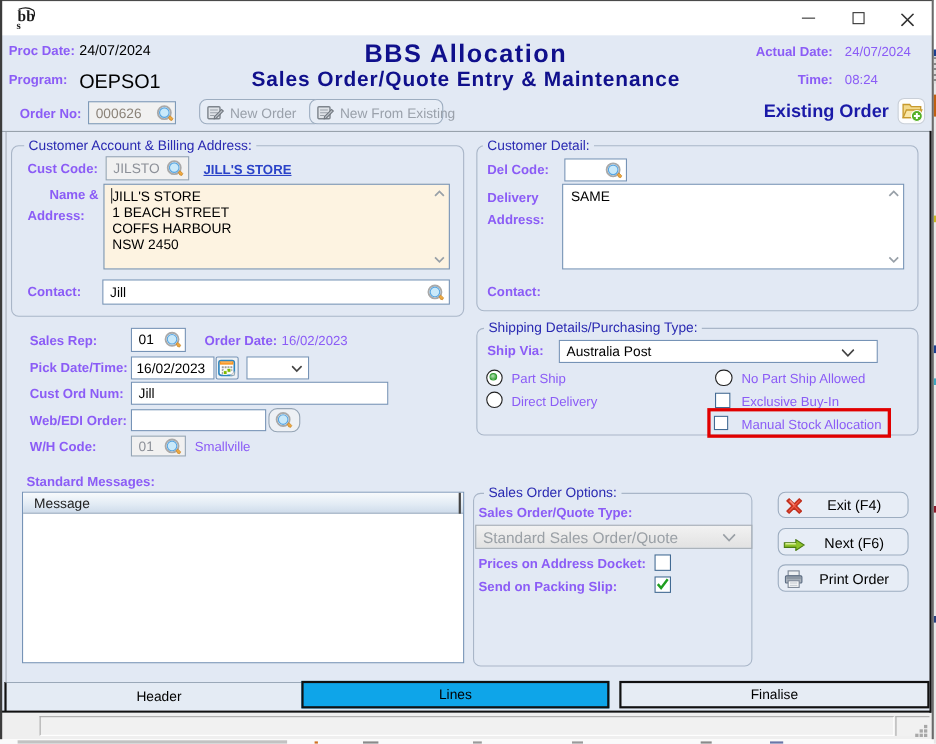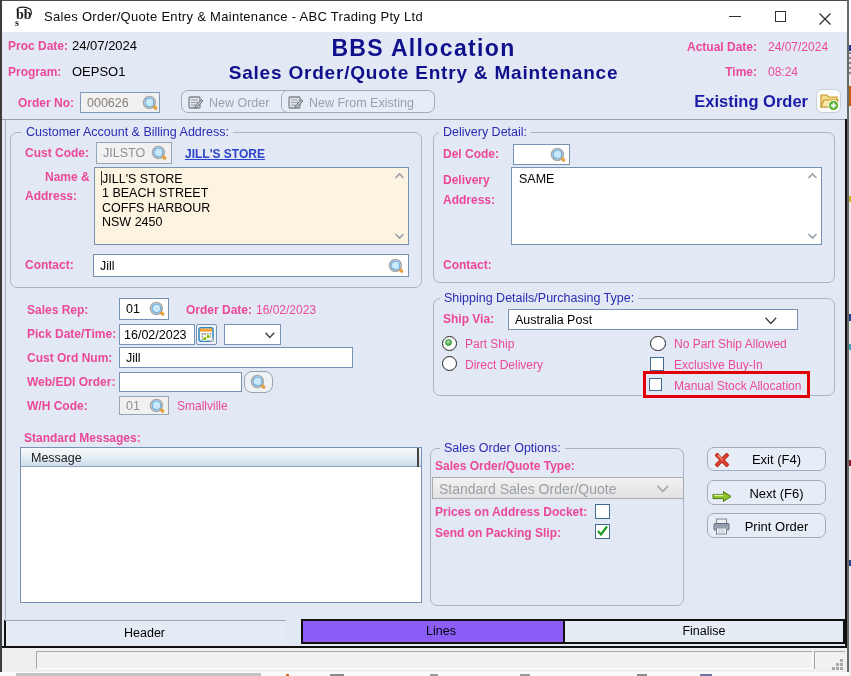--- a/index.html
+++ b/index.html
@@ -1,21 +1,21 @@
 <!DOCTYPE html>
 <html><head>
 <meta charset="utf-8">
 <style>
 * { margin:0; padding:0; box-sizing:border-box; }
 html,body { width:851px; height:676px; }
 body { font-family:"Liberation Sans", sans-serif; position:relative; background:#fff; overflow:hidden; }
 #win { position:absolute; left:0; top:0; width:851px; height:676px; }
 .abs { position:absolute; }
 .b { font-weight:bold; }
-.lbl { font-size:12px; color:#ec4899; white-space:nowrap; }
+.lbl { font-size:12px; color:#8b5cf6; white-space:nowrap; }
 .inp { position:absolute; background:#fff; border:1.4px solid #7693b6; }
 .inp .tx { position:absolute; left:6px; top:50%; transform:translateY(-50%); font-size:12.5px; color:#000; white-space:nowrap; }
 .dis { background:#f1f1f1; border-color:#94a5b6; }
 .dis .tx { color:#8d9199; }
 .mag { position:absolute; }
 .grp { position:absolute; border:1.4px solid #a9b6c8; border-radius:7px; }
 .gt { position:absolute; font-size:12.5px; color:#2a2ab2; background:#e2e9f4; padding:0 4px; white-space:nowrap; }
 .cb { position:absolute; width:14px; height:14px; background:#fff; border:1.5px solid #426a93; }
 .rd { position:absolute; width:15.5px; height:15.5px; background:#fff; border:1.6px solid #222; border-radius:50%; }
 .btn { position:absolute; background:#e7edf6; border:1.4px solid #9dadc0; border-radius:7px; }
@@ -27,33 +27,32 @@
   <div class="abs" style="left:0; top:32px; width:847px; height:616px; background:#e2e9f4;"></div>
 
   <div class="abs" style="left:0; top:0; width:849px; height:32px; background:#fff; border-top:1.5px solid #4a4a4a;"></div>
   <div class="abs" style="left:13px; top:5px; width:23px; height:23px;">
     <svg width="23" height="23" viewBox="0 0 23 23">
       <text x="3" y="14" font-family="Liberation Serif" font-size="14" font-weight="bold" fill="#1a1a1a">bb</text>
       <text x="2" y="21" font-family="Liberation Serif" font-size="10" font-weight="bold" fill="#1a1a1a">s</text>
       <path d="M4 3.5 Q11 0.5 17 4 q2 2 1 6" stroke="#1a1a1a" stroke-width="1.1" fill="none"></path>
     </svg>
   </div>
-  <div class="abs" style="left:44px; top:9px; font-size:13px; letter-spacing:0.3px; color:#0a0a0a; white-space:nowrap;">Sales Order/Quote Entry &amp; Maintenance - ABC Trading Pty Ltd</div>
   <div class="abs" style="left:729px; top:16px; width:12px; height:1.4px; background:#333;"></div>
   <div class="abs" style="left:775px; top:11px; width:11px; height:11px; border:1.4px solid #333;"></div>
   <div class="abs" style="left:819px; top:11px; width:12px; height:12px;">
     <svg width="12" height="12">
         <path d="M0.5 0.5 L11.5 11.5 M11.5 0.5 L0.5 11.5" stroke="#333" stroke-width="1.4"></path>
       </svg>
   </div>
 
   <div class="abs lbl b" style="left:8px; top:39px;">Proc Date:</div>
   <div class="abs" style="left:72px; top:38px; font-size:13px; white-space:nowrap;">24/07/2024</div>
   <div class="abs lbl b" style="left:8px; top:64.5px;">Program:</div>
-  <div class="abs" style="left:72px; top:63.5px; font-size:13px; white-space:nowrap;">OEPSO1</div>
+  <div class="abs" style="left:72px; top:63.5px; font-size:18px; white-space:nowrap;">OEPSO1</div>
   <div class="abs b" style="left:2px; top:35px; width:843px; text-align:center; font-size:23px; letter-spacing:1.35px; color:#10108c;">BBS Allocation</div>
   <div class="abs b" style="left:2px; top:62px; width:843px; text-align:center; font-size:19px; letter-spacing:0.8px; color:#10108c;">Sales Order/Quote Entry &amp; Maintenance</div>
   <div class="abs lbl b" style="left:560px; top:40px; width:197px; text-align:right;">Actual Date:</div>
   <div class="abs lbl" style="left:768px; top:40px;">24/07/2024</div>
   <div class="abs lbl b" style="left:560px; top:64.5px; width:197px; text-align:right;">Time:</div>
   <div class="abs lbl" style="left:768px; top:64.5px;">08:24</div>
 
   <div class="abs lbl b" style="left:18px; top:96px;">Order No:</div>
   <div class="inp dis" style="left:80px; top:92px; width:80px; height:21px; border-color:#7e9ab8;">
     <span class="tx" style="color:#8a8278;">000626</span>
@@ -65,21 +64,21 @@
   </div>
 
   <div class="btn" style="left:181px; top:90px; width:112px; height:23px;">
     <span class="abs" style="left:6px; top:3.5px;"><svg width="16" height="16" viewBox="0 0 16 16">
           <rect x="1" y="2" width="11" height="11" rx="1" fill="#dfe3e8" stroke="#7e858d" stroke-width="1.3"></rect>
           <path d="M3 5 h7 M3 7.5 h7 M3 10 h4" stroke="#9aa1a9" stroke-width="1"></path>
           <path d="M7 11 L13.5 4.5 L15 6 L8.5 12.5 L6.8 13 Z" fill="#b9bfc6" stroke="#6f767e" stroke-width="1"></path>
         </svg></span>
     <span class="abs" style="left:27px; top:4.5px; font-size:12.5px; color:#9aa1ab; white-space:nowrap;">New Order</span>
   </div>
-  <div class="btn" style="left:281px; top:90px; width:154px; height:23px;">
+  <div class="btn" style="left:281px; top:90px; width:122px; height:23px;">
     <span class="abs" style="left:6px; top:3.5px;"><svg width="16" height="16" viewBox="0 0 16 16">
           <rect x="1" y="2" width="11" height="11" rx="1" fill="#dfe3e8" stroke="#7e858d" stroke-width="1.3"></rect>
           <path d="M3 5 h7 M3 7.5 h7 M3 10 h4" stroke="#9aa1a9" stroke-width="1"></path>
           <path d="M7 11 L13.5 4.5 L15 6 L8.5 12.5 L6.8 13 Z" fill="#b9bfc6" stroke="#6f767e" stroke-width="1"></path>
         </svg></span>
     <span class="abs" style="left:27px; top:4.5px; font-size:12.5px; color:#9aa1ab; white-space:nowrap;">New From Existing</span>
   </div>
   <div class="abs b" style="left:540px; top:92px; width:268px; text-align:right; font-size:16.5px; color:#1a1aa8; white-space:nowrap;">Existing Order</div>
   <div class="abs" style="left:816px; top:89px; width:25px; height:24px; background:#fdfdfe; border:1.4px solid #c9cfd8; border-radius:6px;">
     <svg width="22" height="21" style="position:absolute;left:0.5px;top:0.5px;" viewBox="0 0 22 21">
@@ -120,21 +119,21 @@
   <div class="inp" style="left:93px; top:254px; width:316px; height:23px;">
     <span class="tx">Jill</span>
     <span class="mag" style="right:3px; top:2.5px;"><svg width="17" height="17" viewBox="0 0 17 17">
           <circle cx="7.4" cy="7.4" r="5.9" fill="#ffffff" stroke="#a9a9a9" stroke-width="1.7"></circle>
           <circle cx="7.4" cy="7.4" r="4.35" fill="#c9e9fa" stroke="#58a6e2" stroke-width="1.05"></circle>
           <path d="M11.2 11.6 l1.5 -1.3 2.5 2.5 -0.9 1.7 -1.9 -0.5 z" fill="#efa93e" stroke="#c9862a" stroke-width="0.7"></path>
         </svg></span>
   </div>
 
   <div class="grp" style="left:433px; top:132px; width:402px; height:151px;"></div>
-  <div class="gt" style="left:439px; top:125px;">Delivery Detail:</div>
+  <div class="gt" style="left:439px; top:125px;">Customer Detail:</div>
   <div class="abs lbl b" style="left:443px; top:147px;">Del Code:</div>
   <div class="inp" style="left:513px; top:144px; width:57px; height:21px;">
     <span class="mag" style="right:2px; top:1.5px;"><svg width="17" height="17" viewBox="0 0 17 17">
           <circle cx="7.4" cy="7.4" r="5.9" fill="#ffffff" stroke="#a9a9a9" stroke-width="1.7"></circle>
           <circle cx="7.4" cy="7.4" r="4.35" fill="#c9e9fa" stroke="#58a6e2" stroke-width="1.05"></circle>
           <path d="M11.2 11.6 l1.5 -1.3 2.5 2.5 -0.9 1.7 -1.9 -0.5 z" fill="#efa93e" stroke="#c9862a" stroke-width="0.7"></path>
         </svg></span>
   </div>
   <div class="abs lbl b" style="left:443px; top:173px;">Delivery</div>
   <div class="abs lbl b" style="left:443px; top:193px;">Address:</div>
@@ -283,21 +282,21 @@
           <rect x="2" y="6.5" width="13" height="2" fill="#8d97a3"></rect>
           <rect x="3.5" y="10" width="10" height="6" fill="#fff" stroke="#7a8594" stroke-width="1"></rect>
           <path d="M5 12 h7 M5 14 h7" stroke="#b8bec6" stroke-width="1"></path>
         </svg></span>
     <span class="abs" style="left:0; top:4.5px; width:100%; text-align:center; padding-left:20px; font-size:13px; color:#000;">Print Order</span>
   </div>
 
   <div class="abs" style="left:4px; top:620px; width:282px; height:1px; background:#9aa8b8;"></div>
   <div class="abs" style="left:4px; top:621px; width:281px; height:25px; background:#e4ebf4; text-align:center; font-size:12.5px; line-height:24px;">Header</div>
   <div class="abs" style="left:4px; top:620px; width:1.6px; height:27px; background:#111;"></div>
-  <div class="abs" style="left:301px; top:618.5px; width:280px; height:25px; background:#8b5cf6; border:2.2px solid #111; text-align:center; font-size:12.5px; line-height:20px;">Lines</div>
+  <div class="abs" style="left:274px; top:618.5px; width:280px; height:25px; background:#0ea5e9; border:2.2px solid #111; text-align:center; font-size:12.5px; line-height:20px;">Lines</div>
   <div class="abs" style="left:563px; top:618.5px; width:282px; height:25px; background:#e6ecf4; border:2.2px solid #111; text-align:center; font-size:12.5px; line-height:20px;">Finalise</div>
   <div class="abs" style="left:0px; top:645.5px; width:846px; height:2.5px; background:#111;"></div>
 
   <div class="abs" style="left:0; top:648px; width:849px; height:24px; background:#efefef;"></div>
   <div class="abs" style="left:36px; top:651px; width:777px; height:18px; background:#f1f1f1; border-top:1.2px solid #a8a8a8; border-left:1.2px solid #a8a8a8; border-right:1px solid #fff; border-bottom:1px solid #fff;"></div>
   <div class="abs" style="left:814px; top:651px; width:31px; height:18px; background:#f1f1f1; border-top:1.2px solid #a8a8a8; border-left:1.2px solid #a8a8a8;"></div>
   <svg class="abs" style="left:831px; top:658px;" width="14" height="14">
     <rect x="9" y="1" width="3" height="3" fill="#a8a8a8"></rect>
     <rect x="5" y="5" width="3" height="3" fill="#a8a8a8"></rect>
       <rect x="9" y="5" width="3" height="3" fill="#a8a8a8"></rect>

